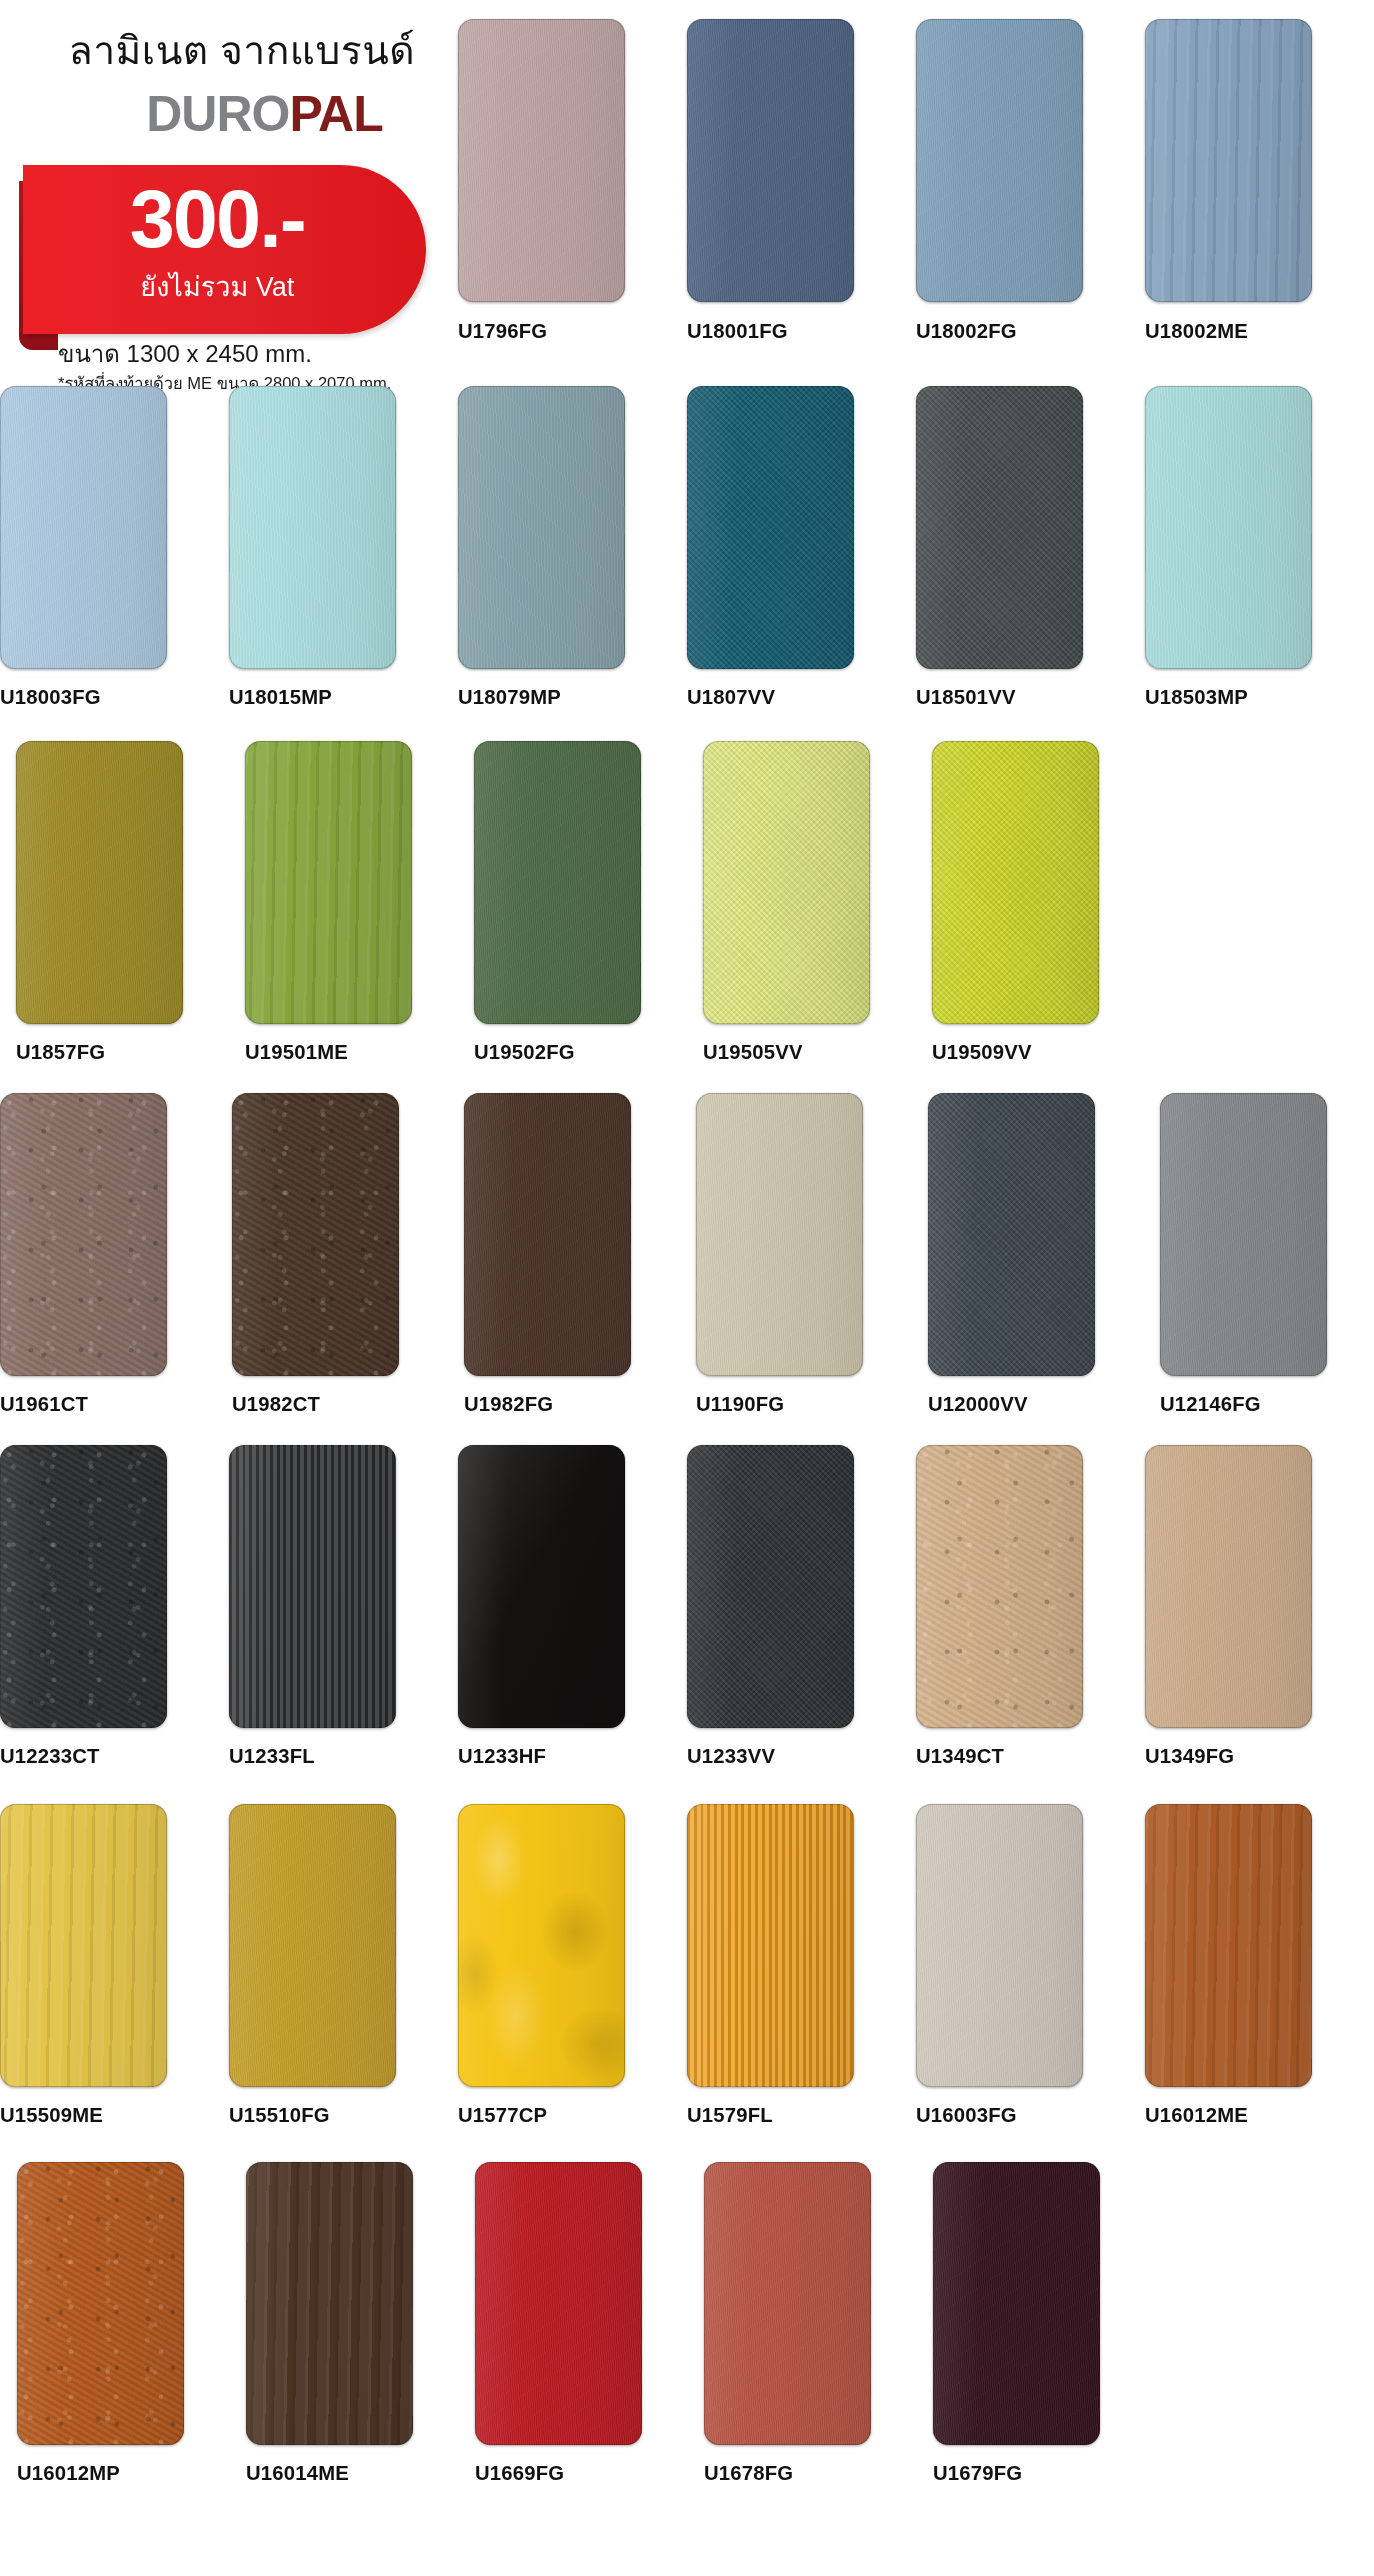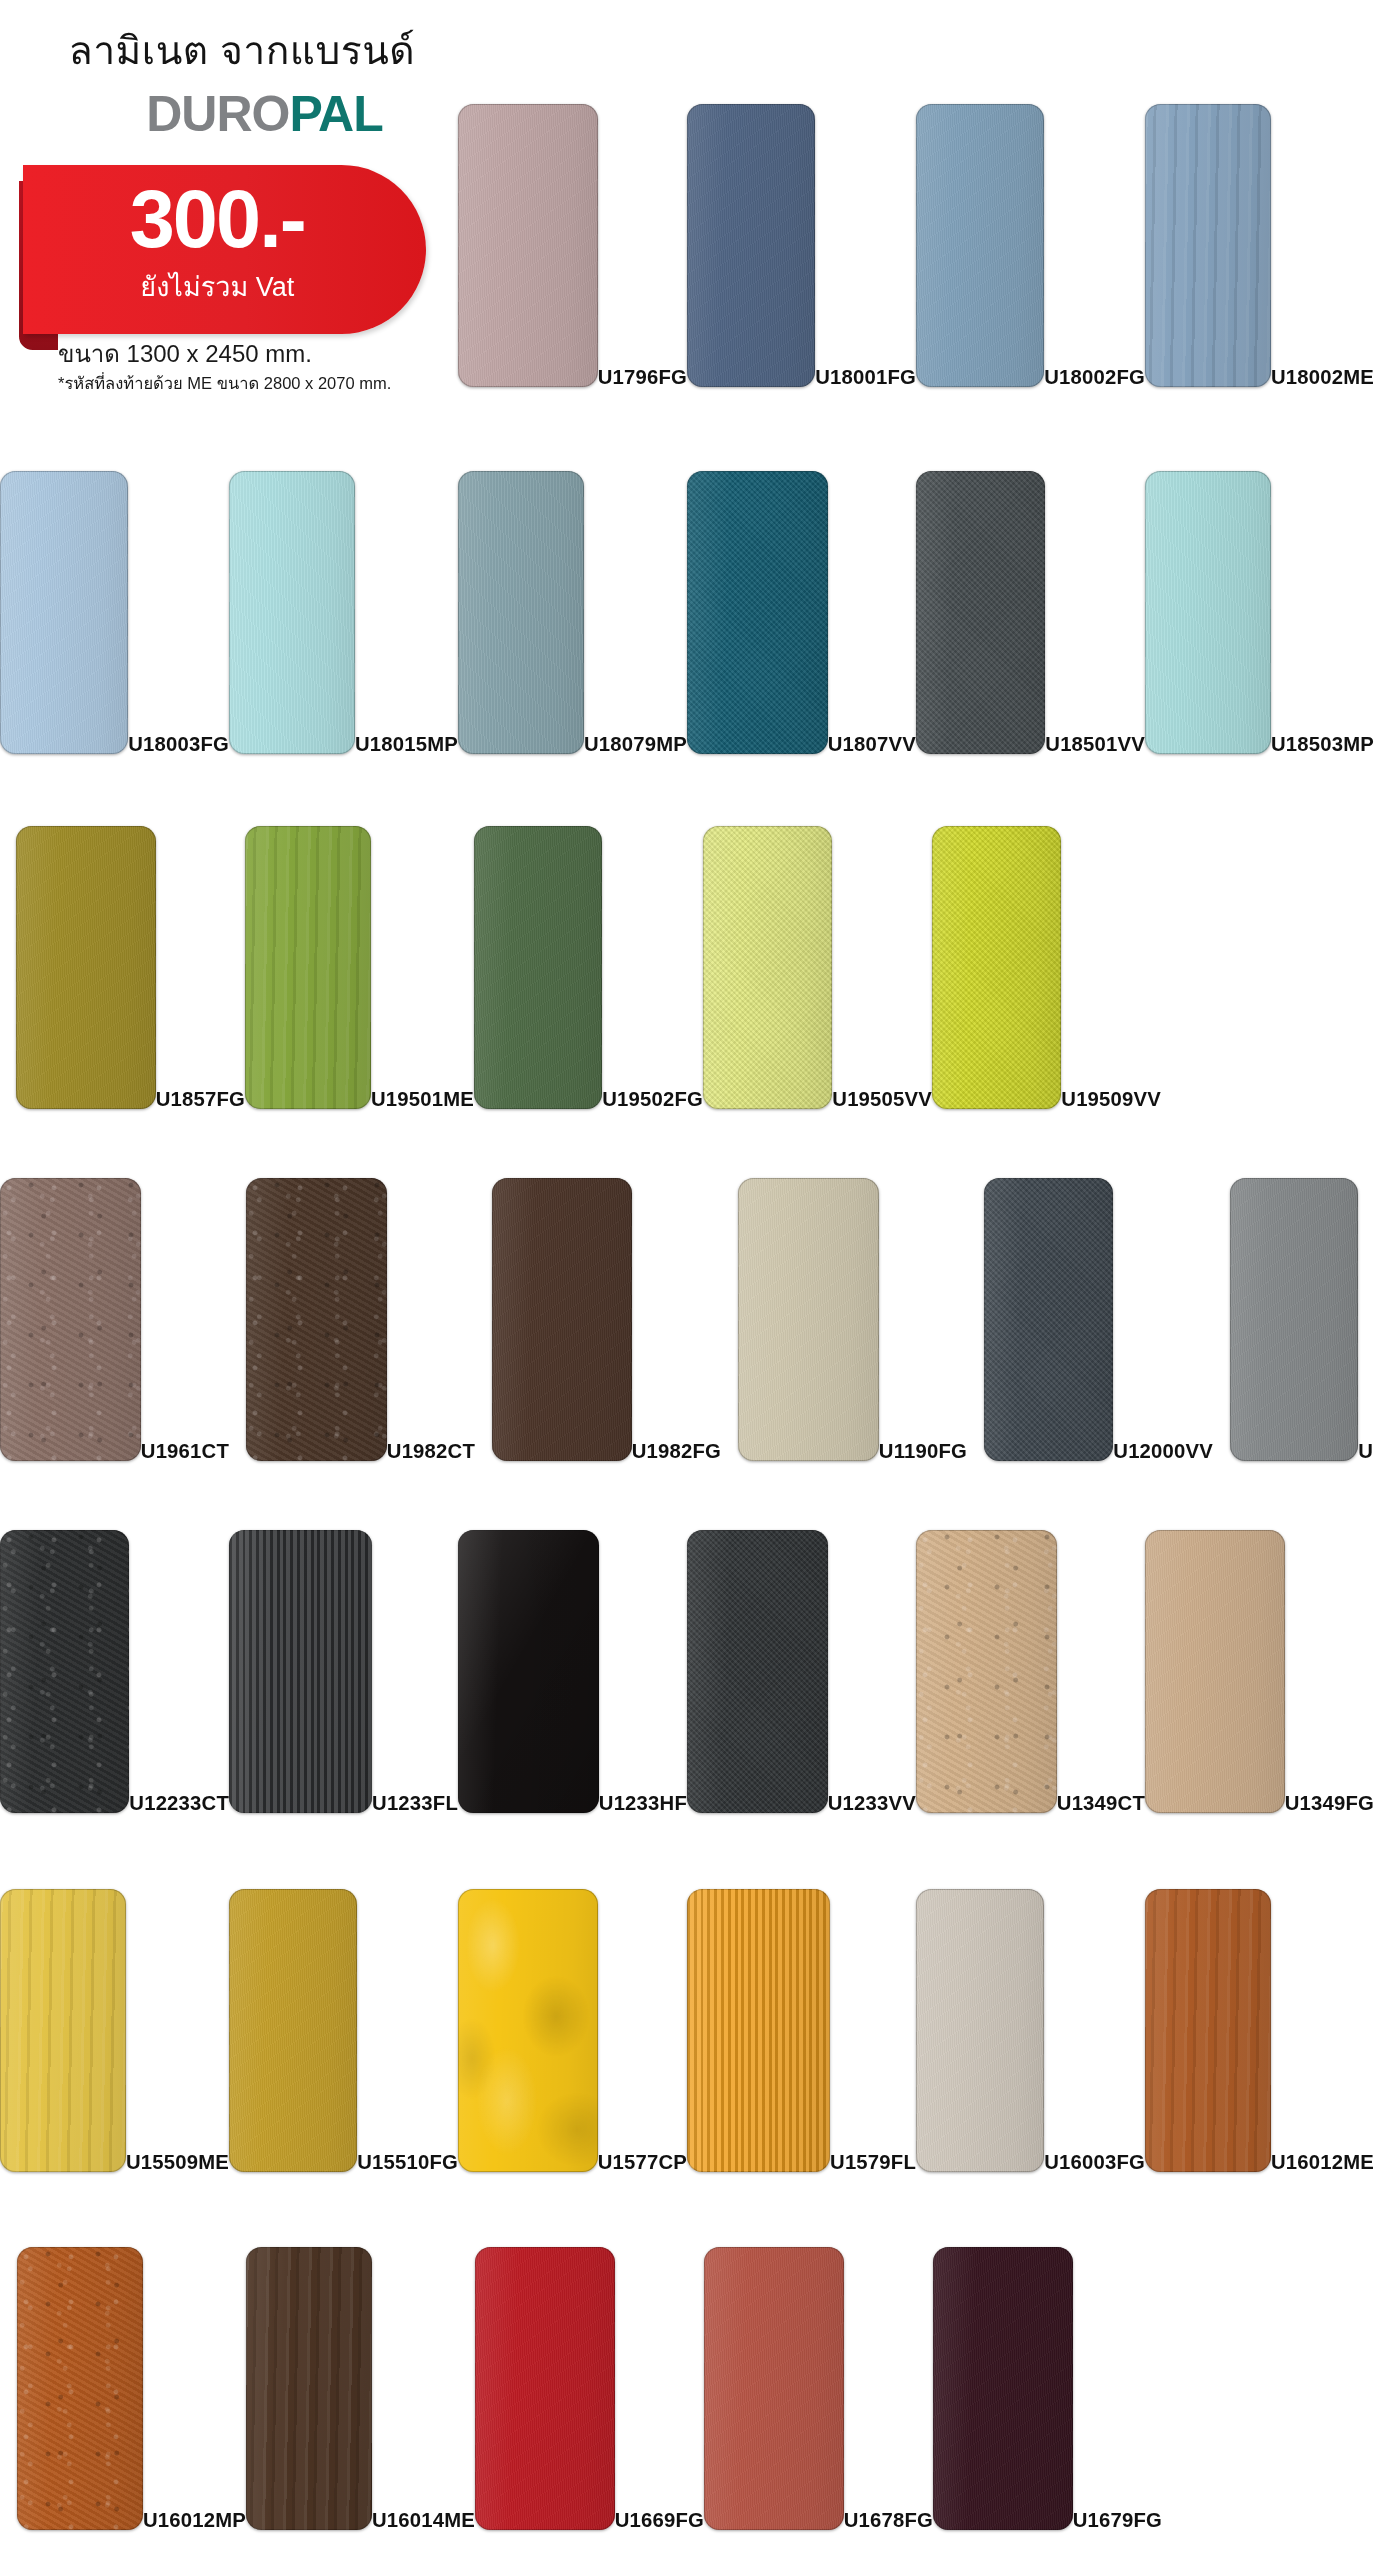--- a/index.html
+++ b/index.html
@@ -40,21 +40,21 @@
     left: 0;
     top: 89px;
     width: 484px;
     text-align: center;
     font-size: 50px;
     font-weight: 800;
     letter-spacing: -1px;
     line-height: 1;
   }
   .brand .duro { color: #808285; margin-left: 45px; }
-  .brand .pal  { color: #0f766e; }
+  .brand .pal  { color: #7f1d1d; }
 
   
   .ribbon-wrap {
     position: absolute;
     left: 19.4px;
     top: 165px;
     width: 426px;
     height: 184px;
   }
   .ribbon-tail {
@@ -131,22 +131,22 @@
     position: absolute;
     left: 0;
     width: 1375px;
     height: 368px;
     display: flex;
     justify-content: flex-start;
   }
   .cell {
     width: 229px;
     display: flex;
-    flex-direction: row;
-    align-items: flex-end;
+    flex-direction: column;
+    align-items: flex-start;
   }
   .swatch {
     width: 167px;
     height: 283px;
     border-radius: 15.5px;
     position: relative;
     overflow: hidden;
     box-shadow: 0 1px 2.9px rgba(0,0,0,0.35),
                 inset 0 0 0 1px rgba(0,0,0,0.22);
   }

